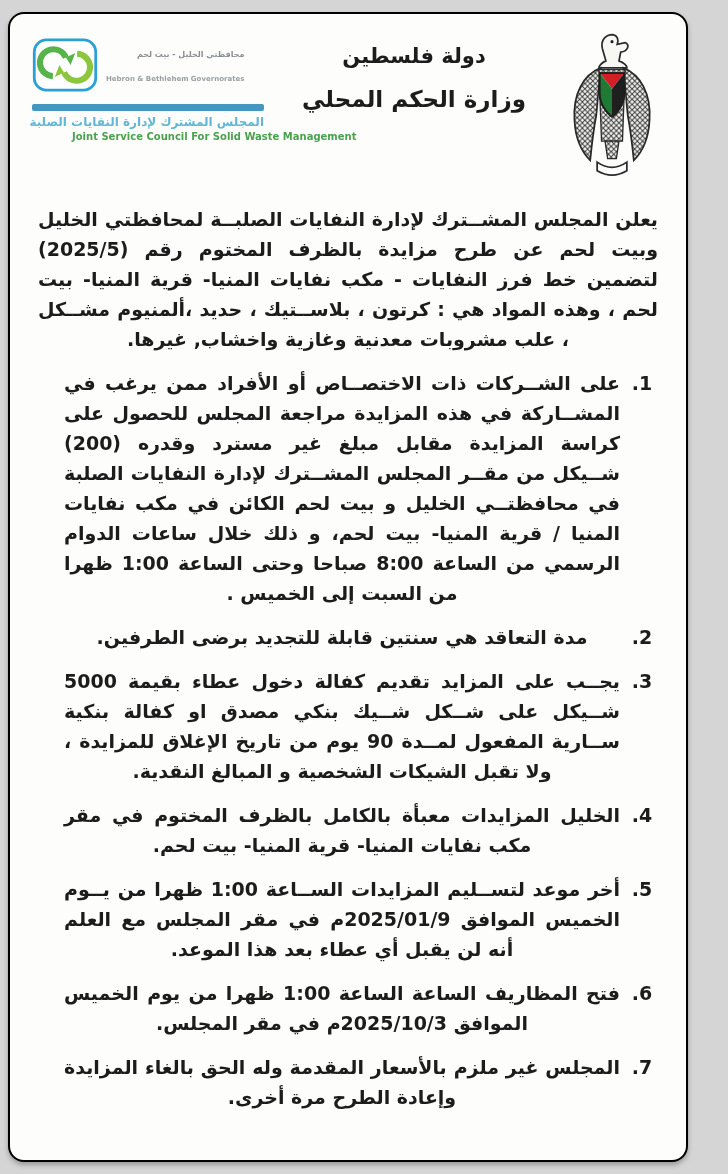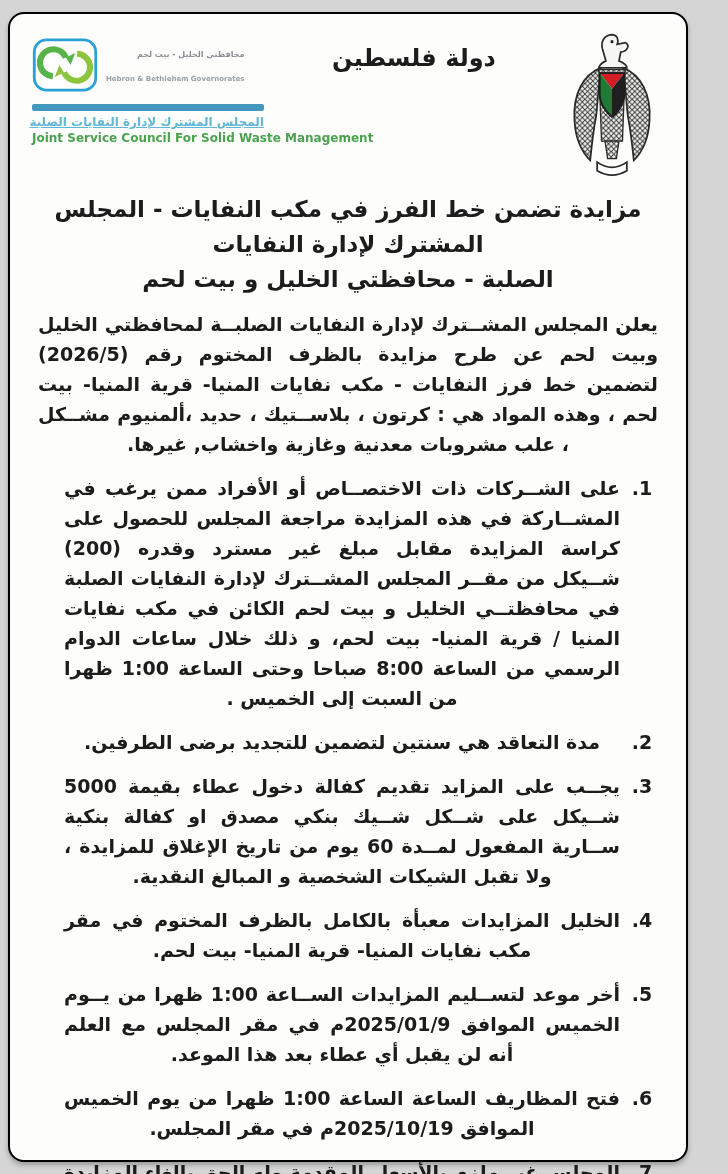--- a/index.html
+++ b/index.html
@@ -28,27 +28,27 @@
     align-items:flex-start;
     height:168px;
   }
   .logo-block{width:232px;padding-top:14px;}
   .logo-row{display:flex;gap:8px;align-items:flex-start;}
   .logo-sq{flex:0 0 auto;}
   .gov-lines{padding-top:12px;}
   .gov-ar{font-size:8px;color:#8a8f94;direction:rtl;font-weight:bold;white-space:nowrap;}
   .gov-en{font-size:7px;color:#9aa0a5;font-weight:bold;white-space:nowrap;margin-top:16px;}
   .logo-bar{height:7px;background:#4498c0;border-radius:2px;margin-top:8px;}
-  .council-ar{font-size:12px;color:#62b7d6;direction:rtl;font-weight:bold;margin-top:4px;white-space:nowrap;text-decoration:underline;}
-  .council-en{font-size:12px;color:#4aa24f;font-weight:bold;margin-top:2px;white-space:nowrap;}
+  .council-ar{font-size:12px;color:#62b7d6;direction:rtl;font-weight:bold;margin-top:4px;white-space:nowrap;}
+  .council-en{font-size:10px;color:#4aa24f;font-weight:bold;margin-top:2px;white-space:nowrap;margin-left:40px;}
   .header-center{
     flex:1;text-align:center;direction:rtl;
     padding-top:20px;
   }
-  .state-line{font-size:24px;font-weight:bold;text-align:center;}
+  .state-line{font-size:21px;font-weight:bold;text-align:center;}
   .ministry-line{font-size:23px;font-weight:bold;margin-top:18px;}
   .emblem{width:100px;flex:0 0 auto;margin-top:4px;}
   
   .doc-title{
     direction:rtl;text-align:center;
     font-size:23px;font-weight:bold;line-height:35px;
     margin-top:0;
   }
   
   .body-text{direction:rtl;font-size:19px;font-weight:bold;line-height:30px;}
@@ -92,20 +92,21 @@
           <div class="gov-en">Hebron &amp; Bethlehem Governorates</div>
         </div>
       </div>
       <div class="logo-bar"></div>
       <div class="council-ar">المجلس المشترك لإدارة النفايات الصلبة</div>
       <div class="council-en">Joint Service Council For Solid Waste Management</div>
     </div>
 
     <div class="header-center">
       <div class="state-line">دولة فلسطين</div>
+      <div class="ministry-line">وزارة الحكم المحلي</div>
     </div>
 
     <span class="emblem">
       <svg width="96" height="160" viewBox="0 0 110 176">
         <defs>
           <pattern id="feather" width="6" height="6" patternUnits="userSpaceOnUse">
             <rect width="6" height="6" fill="#efefec"></rect>
             <path d="M0 6 L6 0 M0 0 L6 6" stroke="#3a3a3a" stroke-width="1.1"></path>
           </pattern>
         </defs>
@@ -127,51 +128,47 @@
           <path d="M41 48 H69 V72 C69 88 55 98 55 98 C55 98 41 88 41 72 Z" fill="none" stroke="#1e1e1e" stroke-width="2"></path>
         </g>
 
         <path d="M47 126 L63 126 L60 146 L50 146 Z" fill="url(#feather)" stroke="#2a2a2a" stroke-width="1.5"></path>
 
         <path d="M38 150 Q55 162 72 150 L72 160 Q55 170 38 160 Z" fill="#ffffff" stroke="#2a2a2a" stroke-width="2"></path>
       </svg>
     </span>
   </div>
 
-  <div class="doc-title">
-    <div>مزايدة تضمن خط الفرز في مكب النفايات - المجلس المشترك لإدارة النفايات</div>
-    <div>الصلبة - محافظتي الخليل و بيت لحم</div>
-  </div>
 
-  <p class="body-text intro">يعلن المجلس المشــترك لإدارة النفايات الصلبــة لمحافظتي الخليل وبيت لحم عن طرح مزايدة بالظرف المختوم رقم (2026/5) لتضمين خط فرز النفايات - مكب نفايات المنيا- قرية المنيا- بيت لحم ، وهذه المواد هي : كرتون ، بلاســتيك ، حديد ،ألمنيوم مشــكل ، علب مشروبات معدنية وغازية واخشاب, غيرها.</p>
+  <p class="body-text intro">يعلن المجلس المشــترك لإدارة النفايات الصلبــة لمحافظتي الخليل وبيت لحم عن طرح مزايدة بالظرف المختوم رقم (2025/5) لتضمين خط فرز النفايات - مكب نفايات المنيا- قرية المنيا- بيت لحم ، وهذه المواد هي : كرتون ، بلاســتيك ، حديد ،ألمنيوم مشــكل ، علب مشروبات معدنية وغازية واخشاب, غيرها.</p>
 
   <div>
     <div class="item body-text">
       <span class="num">1.</span>
       <span class="txt">على الشــركات ذات الاختصــاص أو الأفراد ممن يرغب في المشــاركة في هذه المزايدة مراجعة المجلس للحصول على كراسة المزايدة مقابل مبلغ غير مسترد وقدره (200) شــيكل من مقــر المجلس المشــترك لإدارة النفايات الصلبة في محافظتــي الخليل و بيت لحم الكائن في مكب نفايات المنيا / قرية المنيا- بيت لحم، و ذلك خلال ساعات الدوام الرسمي من الساعة 8:00 صباحا وحتى الساعة 1:00 ظهرا من السبت إلى الخميس .</span>
     </div>
     <div class="item body-text">
       <span class="num">2.</span>
-      <span class="txt">مدة التعاقد هي سنتين لتضمين للتجديد برضى الطرفين.</span>
+      <span class="txt">مدة التعاقد هي سنتين قابلة للتجديد برضى الطرفين.</span>
     </div>
     <div class="item body-text">
       <span class="num">3.</span>
-      <span class="txt">يجــب على المزايد تقديم كفالة دخول عطاء بقيمة 5000 شــيكل على شــكل شــيك بنكي مصدق او كفالة بنكية ســارية المفعول لمــدة 60 يوم من تاريخ الإغلاق للمزايدة ، ولا تقبل الشيكات الشخصية و المبالغ النقدية.</span>
+      <span class="txt">يجــب على المزايد تقديم كفالة دخول عطاء بقيمة 5000 شــيكل على شــكل شــيك بنكي مصدق او كفالة بنكية ســارية المفعول لمــدة 90 يوم من تاريخ الإغلاق للمزايدة ، ولا تقبل الشيكات الشخصية و المبالغ النقدية.</span>
     </div>
     <div class="item body-text">
       <span class="num">4.</span>
       <span class="txt">الخليل المزايدات معبأة بالكامل بالظرف المختوم في مقر مكب نفايات المنيا- قرية المنيا- بيت لحم.</span>
     </div>
     <div class="item body-text">
       <span class="num">5.</span>
       <span class="txt">أخر موعد لتســليم المزايدات الســاعة 1:00 ظهرا من يــوم الخميس الموافق 2025/01/9م في مقر المجلس مع العلم أنه لن يقبل أي عطاء بعد هذا الموعد.</span>
     </div>
     <div class="item body-text">
       <span class="num">6.</span>
-      <span class="txt">فتح المظاريف الساعة الساعة 1:00 ظهرا من يوم الخميس الموافق 2025/10/19م في مقر المجلس.</span>
+      <span class="txt">فتح المظاريف الساعة الساعة 1:00 ظهرا من يوم الخميس الموافق 2025/10/3م في مقر المجلس.</span>
     </div>
     <div class="item body-text">
       <span class="num">7.</span>
       <span class="txt">المجلس غير ملزم بالأسعار المقدمة وله الحق بالغاء المزايدة وإعادة الطرح مرة أخرى.</span>
     </div>
 
   </div>
 
 </div>
 

